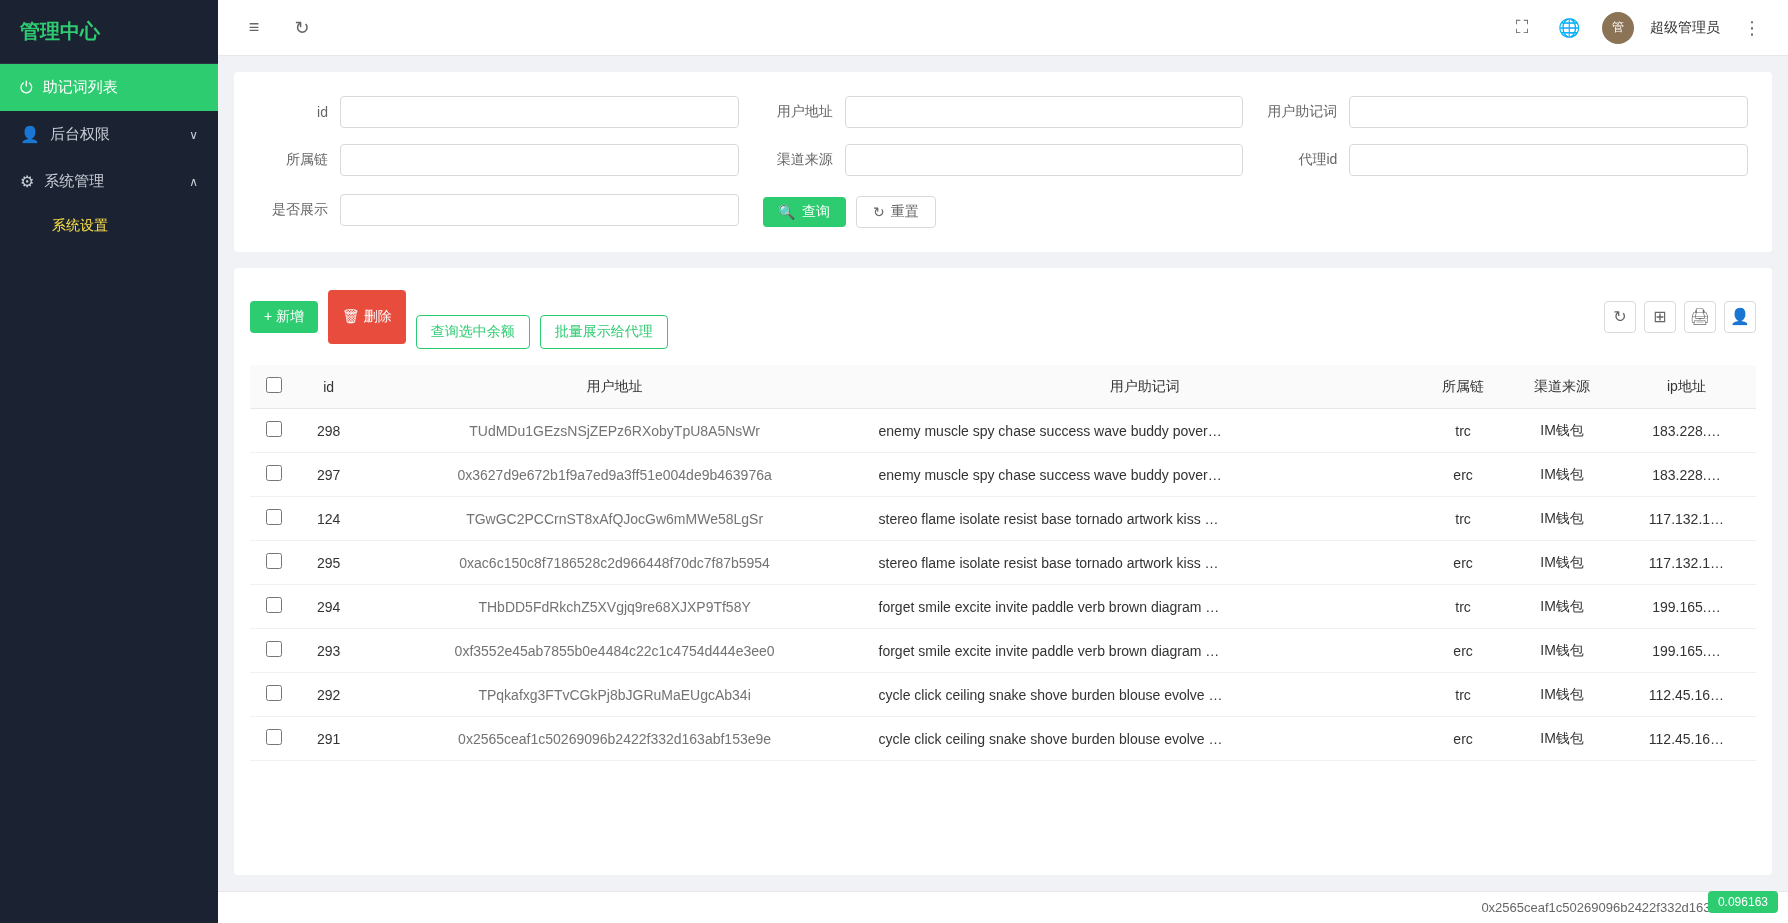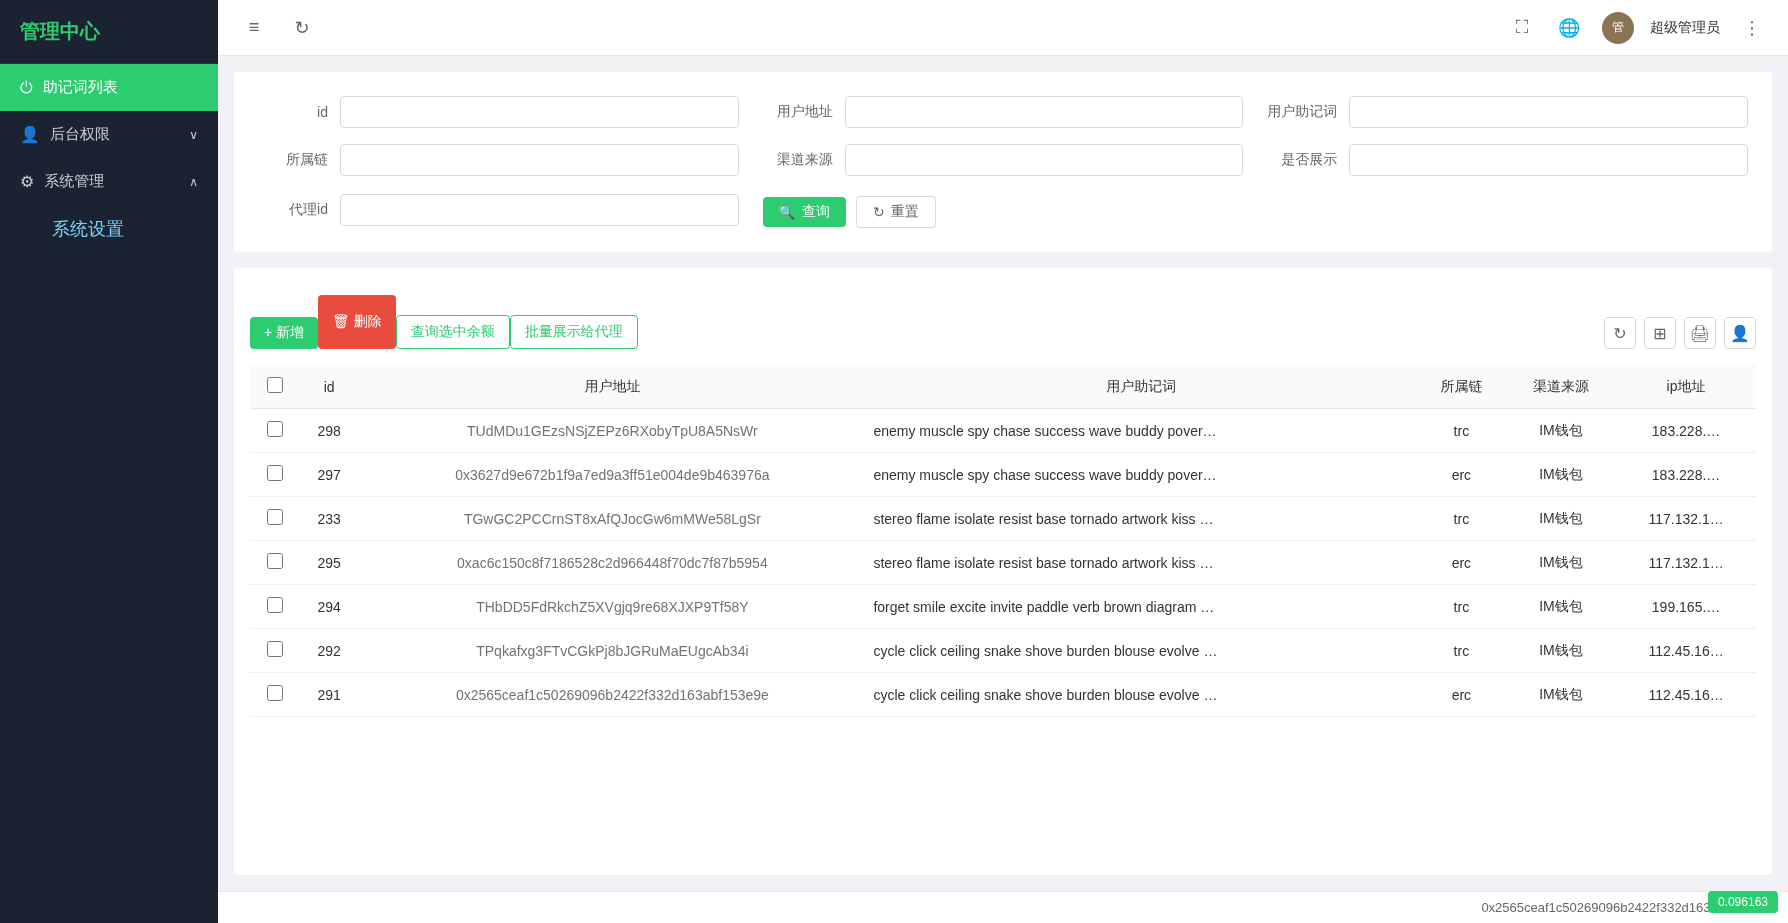--- a/index.html
+++ b/index.html
@@ -6,21 +6,21 @@
     body { font-family: -apple-system, BlinkMacSystemFont, "PingFang SC", "Microsoft YaHei", sans-serif; font-size: 14px; background: #f0f2f5; display: flex; height: 923px; overflow: hidden; }
 
     
     .sidebar { width: 218px; background: #1b2333; color: #fff; display: flex; flex-direction: column; flex-shrink: 0; height: 100%; }
     .sidebar-logo { padding: 18px 20px; font-size: 20px; font-weight: bold; color: #2ecc71; border-bottom: 1px solid #2a3447; }
     .sidebar-menu { flex: 1; overflow-y: auto; }
     .menu-item { display: flex; align-items: center; padding: 14px 20px; cursor: pointer; color: #c8cdd6; font-size: 15px; transition: background 0.2s; }
     .menu-item.active { background: #2ecc71; color: #fff; }
     .menu-item .icon { margin-right: 10px; font-size: 16px; }
     .menu-item .arrow { margin-left: auto; font-size: 12px; }
-    .submenu-item { display: flex; align-items: center; padding: 12px 20px 12px 52px; cursor: pointer; color: #7dd3fc; font-size: 18px; }
+    .submenu-item { display: flex; align-items: center; padding: 12px 20px 12px 52px; cursor: pointer; color: #fde047; font-size: 14px; }
 
     
     .main { flex: 1; display: flex; flex-direction: column; overflow: hidden; }
 
     
     .topbar { background: #fff; height: 56px; display: flex; align-items: center; padding: 0 20px; border-bottom: 1px solid #e8e8e8; gap: 12px; }
     .topbar-left { display: flex; align-items: center; gap: 16px; }
     .topbar-right { margin-left: auto; display: flex; align-items: center; gap: 16px; }
     .topbar-icon { width: 32px; height: 32px; display: flex; align-items: center; justify-content: center; cursor: pointer; color: #666; font-size: 18px; }
     .avatar { width: 32px; height: 32px; border-radius: 50%; background: #8b7355; display: flex; align-items: center; justify-content: center; color: #fff; font-size: 12px; }
@@ -34,21 +34,21 @@
     .filter-grid { display: grid; grid-template-columns: 1fr 1fr 1fr; gap: 16px 24px; }
     .filter-row { display: flex; align-items: center; gap: 12px; }
     .filter-label { width: 70px; text-align: right; color: #666; flex-shrink: 0; }
     .filter-input { flex: 1; height: 32px; border: 1px solid #d9d9d9; border-radius: 4px; padding: 4px 10px; font-size: 14px; outline: none; }
     .filter-actions { display: flex; align-items: center; gap: 10px; margin-top: 4px; }
     .btn-search { background: #2ecc71; color: #fff; border: none; border-radius: 4px; padding: 6px 16px; cursor: pointer; display: flex; align-items: center; gap: 6px; font-size: 14px; }
     .btn-reset { background: #fff; color: #666; border: 1px solid #d9d9d9; border-radius: 4px; padding: 6px 16px; cursor: pointer; display: flex; align-items: center; gap: 6px; font-size: 14px; }
 
     
     .table-card { background: #fff; border-radius: 4px; padding: 16px; flex: 1; }
-    .table-toolbar { display: flex; align-items: flex-end; margin-bottom: 16px; }
+    .table-toolbar { display: flex; align-items: center; gap: 10px; margin-bottom: 16px; }
     .btn-add { background: #2ecc71; color: #fff; border: none; border-radius: 4px; padding: 7px 14px; cursor: pointer; font-size: 14px; }
     .btn-delete { background: #e74c3c; color: #fff; border: none; border-radius: 4px; padding: 18px 14px; cursor: pointer; font-size: 14px; }
     .btn-outline-green { background: #fff; color: #2ecc71; border: 1px solid #2ecc71; border-radius: 4px; padding: 7px 14px; cursor: pointer; font-size: 14px; margin-top: 31px; }
     .toolbar-right { margin-left: auto; display: flex; gap: 8px; }
     .toolbar-icon-btn { width: 32px; height: 32px; border: 1px solid #d9d9d9; background: #fff; border-radius: 4px; display: flex; align-items: center; justify-content: center; cursor: pointer; color: #666; font-size: 16px; }
 
     
     .data-table { width: 100%; border-collapse: collapse; }
     .data-table th { background: #fafafa; border-bottom: 1px solid #e8e8e8; padding: 12px 8px; text-align: center; color: #333; font-weight: 500; font-size: 14px; }
     .data-table td { padding: 12px 8px; text-align: center; border-bottom: 1px solid #f0f0f0; color: #333; font-size: 14px; }
@@ -143,26 +143,26 @@
           <span class="filter-label">所属链</span>
           <input class="filter-input" type="text" style="">
         </div>
 
         <div class="filter-row">
           <span class="filter-label">渠道来源</span>
           <input class="filter-input" type="text" style="">
         </div>
 
         <div class="filter-row">
+          <span class="filter-label">代理id</span>
+          <input class="filter-input" type="text" style="">
+        </div>
+
+        <div class="filter-row">
           <span class="filter-label">是否展示</span>
-          <input class="filter-input" type="text" style="">
-        </div>
-
-        <div class="filter-row">
-          <span class="filter-label">代理id</span>
           <input class="filter-input" type="text" style="">
         </div>
 
         <div class="filter-actions" style="grid-column: span 2;">
           <button class="btn-search">
             <span>🔍</span>
             <span>查询</span>
           </button>
           <button class="btn-reset">
             <span>↻</span>
@@ -242,21 +242,21 @@
       </td>
       <td style="text-align:left; max-width:360px; overflow:hidden; text-overflow:ellipsis; white-space:nowrap;">enemy muscle spy chase success wave buddy pover…</td>
       <td>erc</td>
       <td>IM钱包</td>
       <td>183.228.…</td>
     </tr>
             <tr>
       <td>
         <input type="checkbox" class="checkbox" style="">
       </td>
-      <td>233</td>
+      <td>124</td>
       <td>
         <span class="link-blue">TGwGC2PCCrnST8xAfQJocGw6mMWe58LgSr</span>
       </td>
       <td style="text-align:left; max-width:360px; overflow:hidden; text-overflow:ellipsis; white-space:nowrap;">stereo flame isolate resist base tornado artwork kiss …</td>
       <td>trc</td>
       <td>IM钱包</td>
       <td>117.132.1…</td>
     </tr>
             <tr>
       <td>
@@ -274,20 +274,33 @@
             <tr>
       <td>
         <input type="checkbox" class="checkbox" style="">
       </td>
       <td>294</td>
       <td>
         <span class="link-blue">THbDD5FdRkchZ5XVgjq9re68XJXP9Tf58Y</span>
       </td>
       <td style="text-align:left; max-width:360px; overflow:hidden; text-overflow:ellipsis; white-space:nowrap;">forget smile excite invite paddle verb brown diagram …</td>
       <td>trc</td>
+      <td>IM钱包</td>
+      <td>199.165.…</td>
+    </tr>
+            <tr>
+      <td>
+        <input type="checkbox" class="checkbox" style="">
+      </td>
+      <td>293</td>
+      <td>
+        <span class="link-blue">0xf3552e45ab7855b0e4484c22c1c4754d444e3ee0</span>
+      </td>
+      <td style="text-align:left; max-width:360px; overflow:hidden; text-overflow:ellipsis; white-space:nowrap;">forget smile excite invite paddle verb brown diagram …</td>
+      <td>erc</td>
       <td>IM钱包</td>
       <td>199.165.…</td>
     </tr>
             <tr>
       <td>
         <input type="checkbox" class="checkbox" style="">
       </td>
       <td>292</td>
       <td>
         <span class="link-blue">TPqkafxg3FTvCGkPj8bJGRuMaEUgcAb34i</span>

